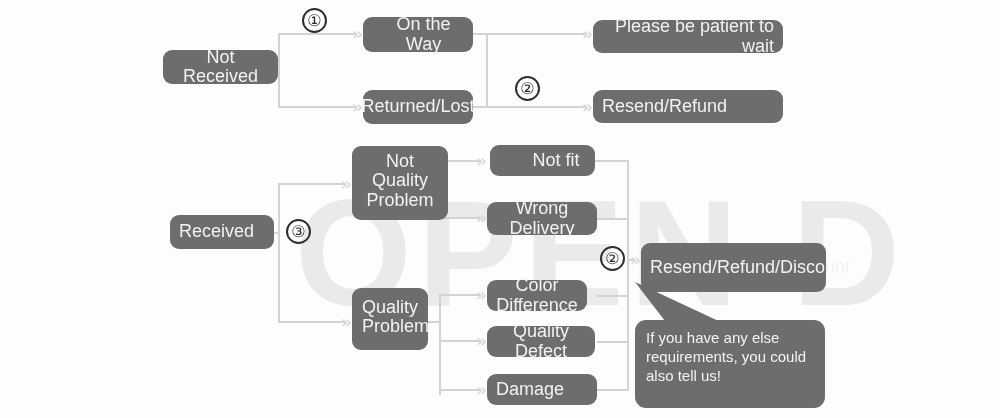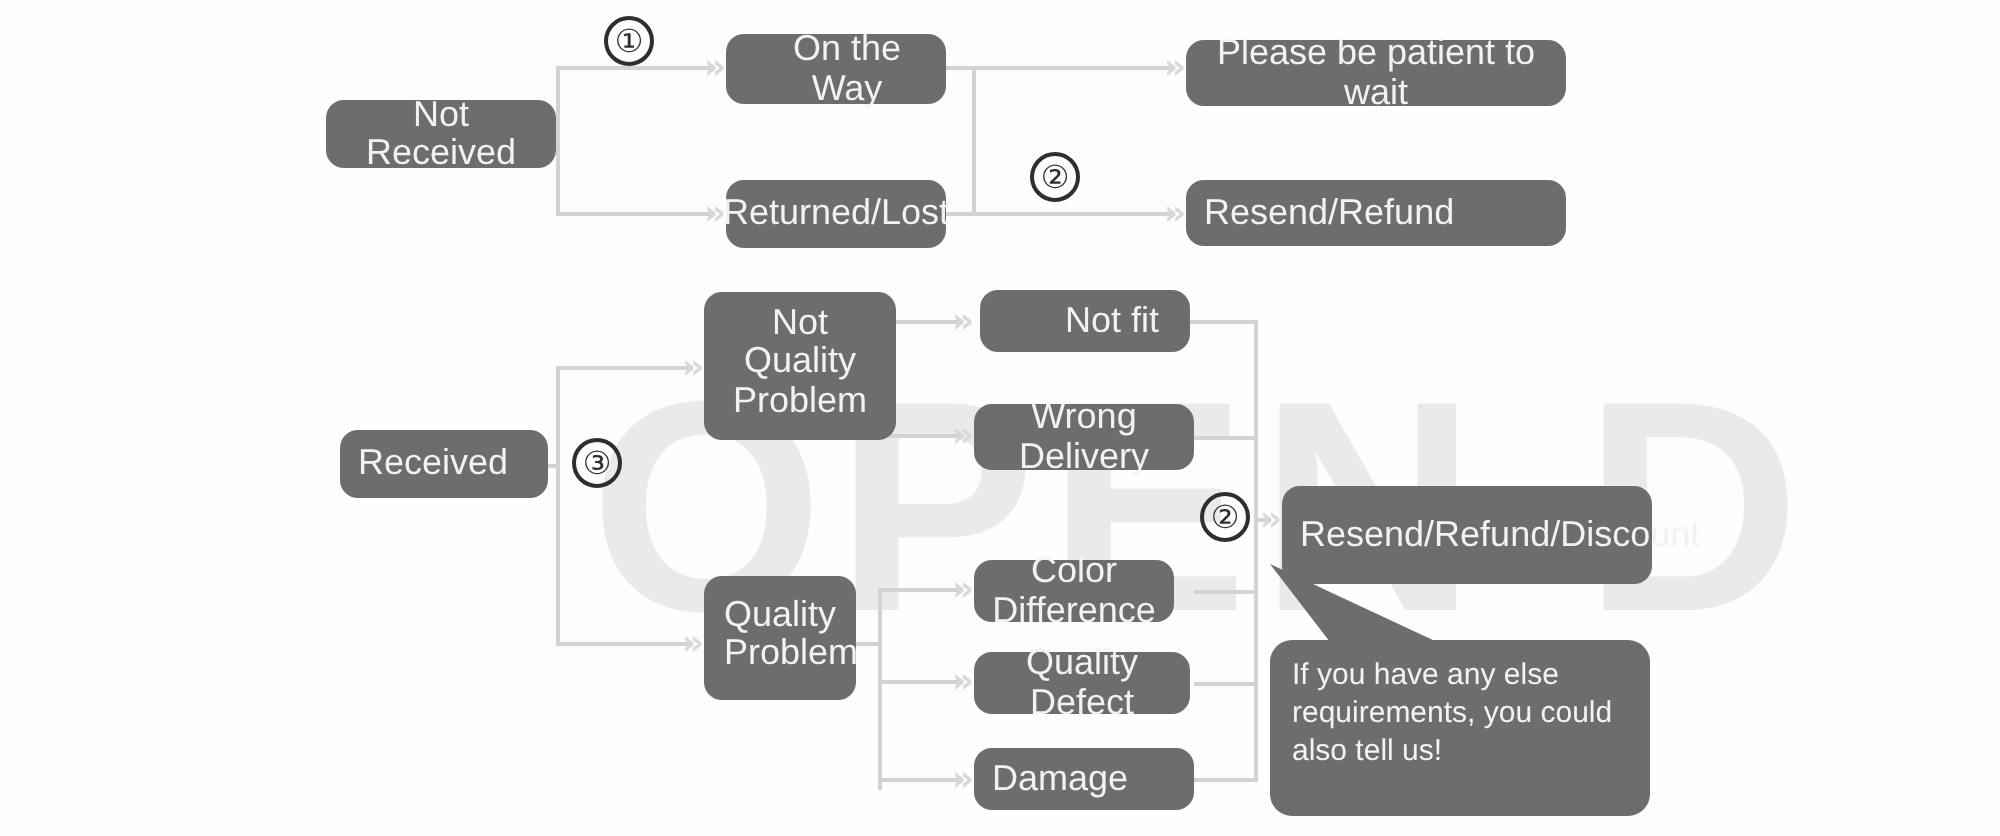--- a/index.html
+++ b/index.html
@@ -47,21 +47,21 @@
     font-family: "Liberation Sans", sans-serif;
     font-size: 18px;
     letter-spacing: 0px;
     z-index: 3;
     box-sizing: border-box;
     padding: 0 9px;
     line-height: 1.08;
   }
   .node.left-align {
     justify-content: flex-start;
-    text-align: center;
+    text-align: right;
   }
   .node.multiline {
     display: block;
     padding: 6px 10px;
   }
   .node.multiline span {
     display: block;
   }
 
   

